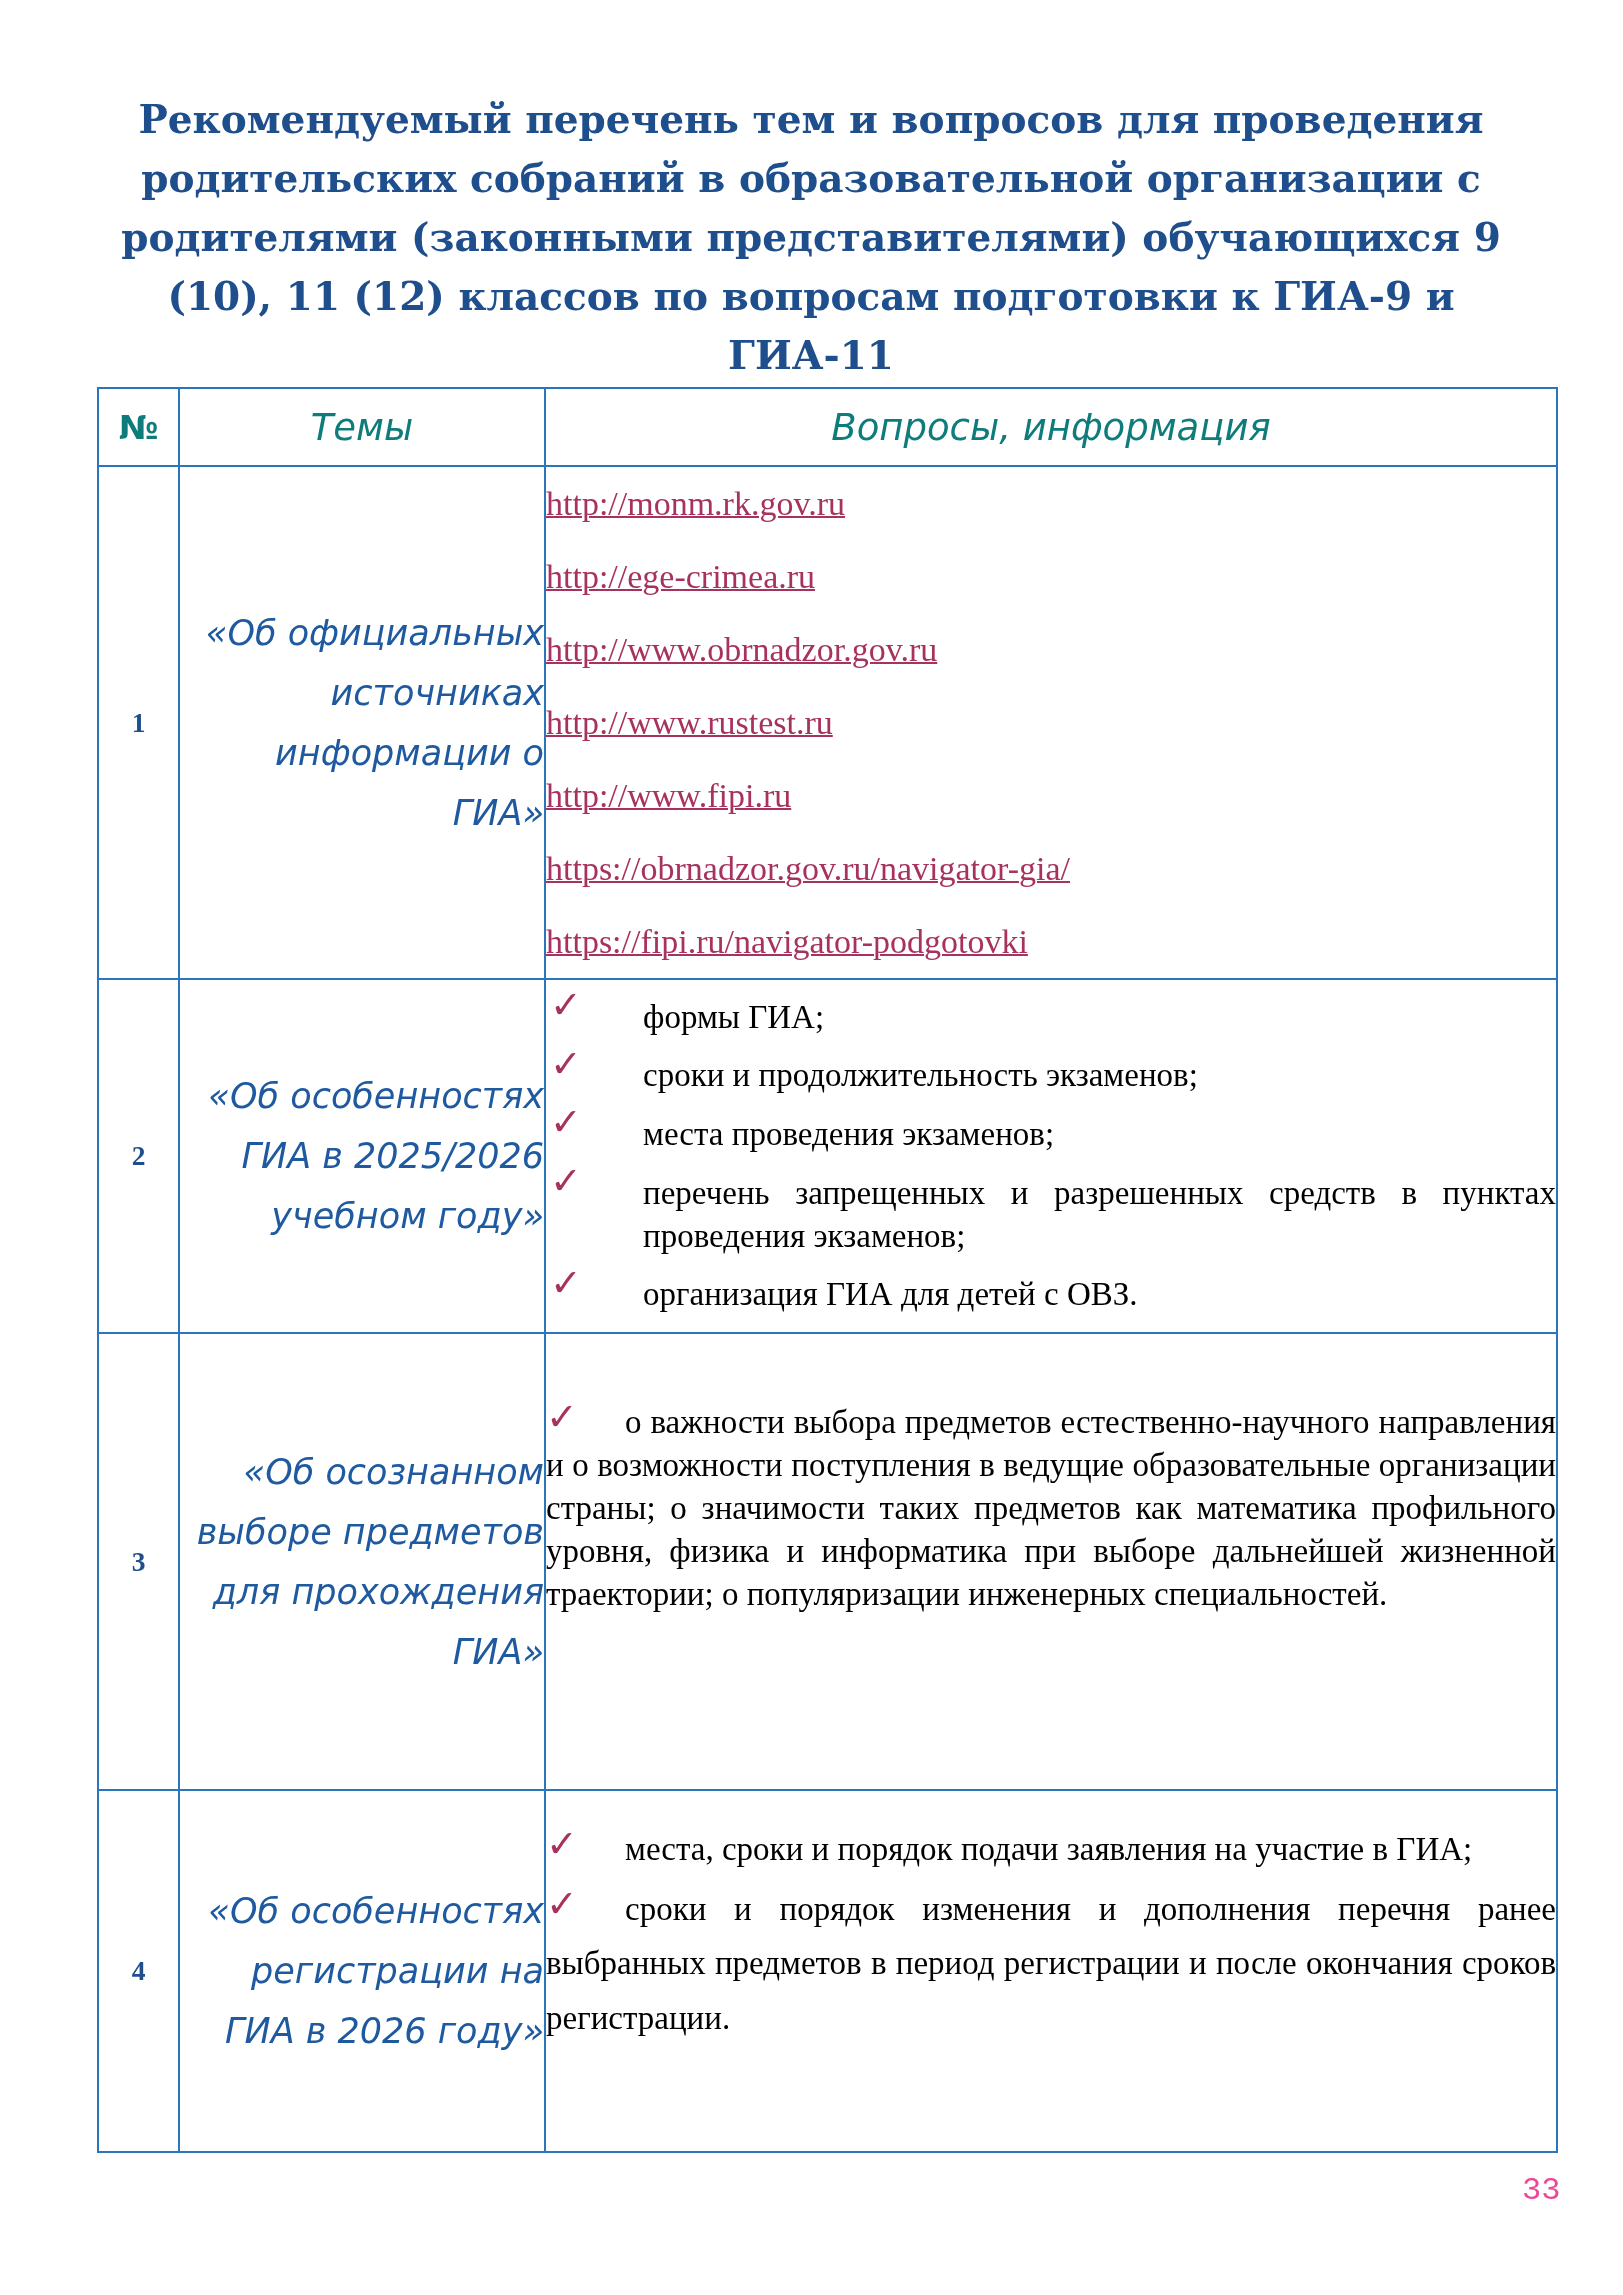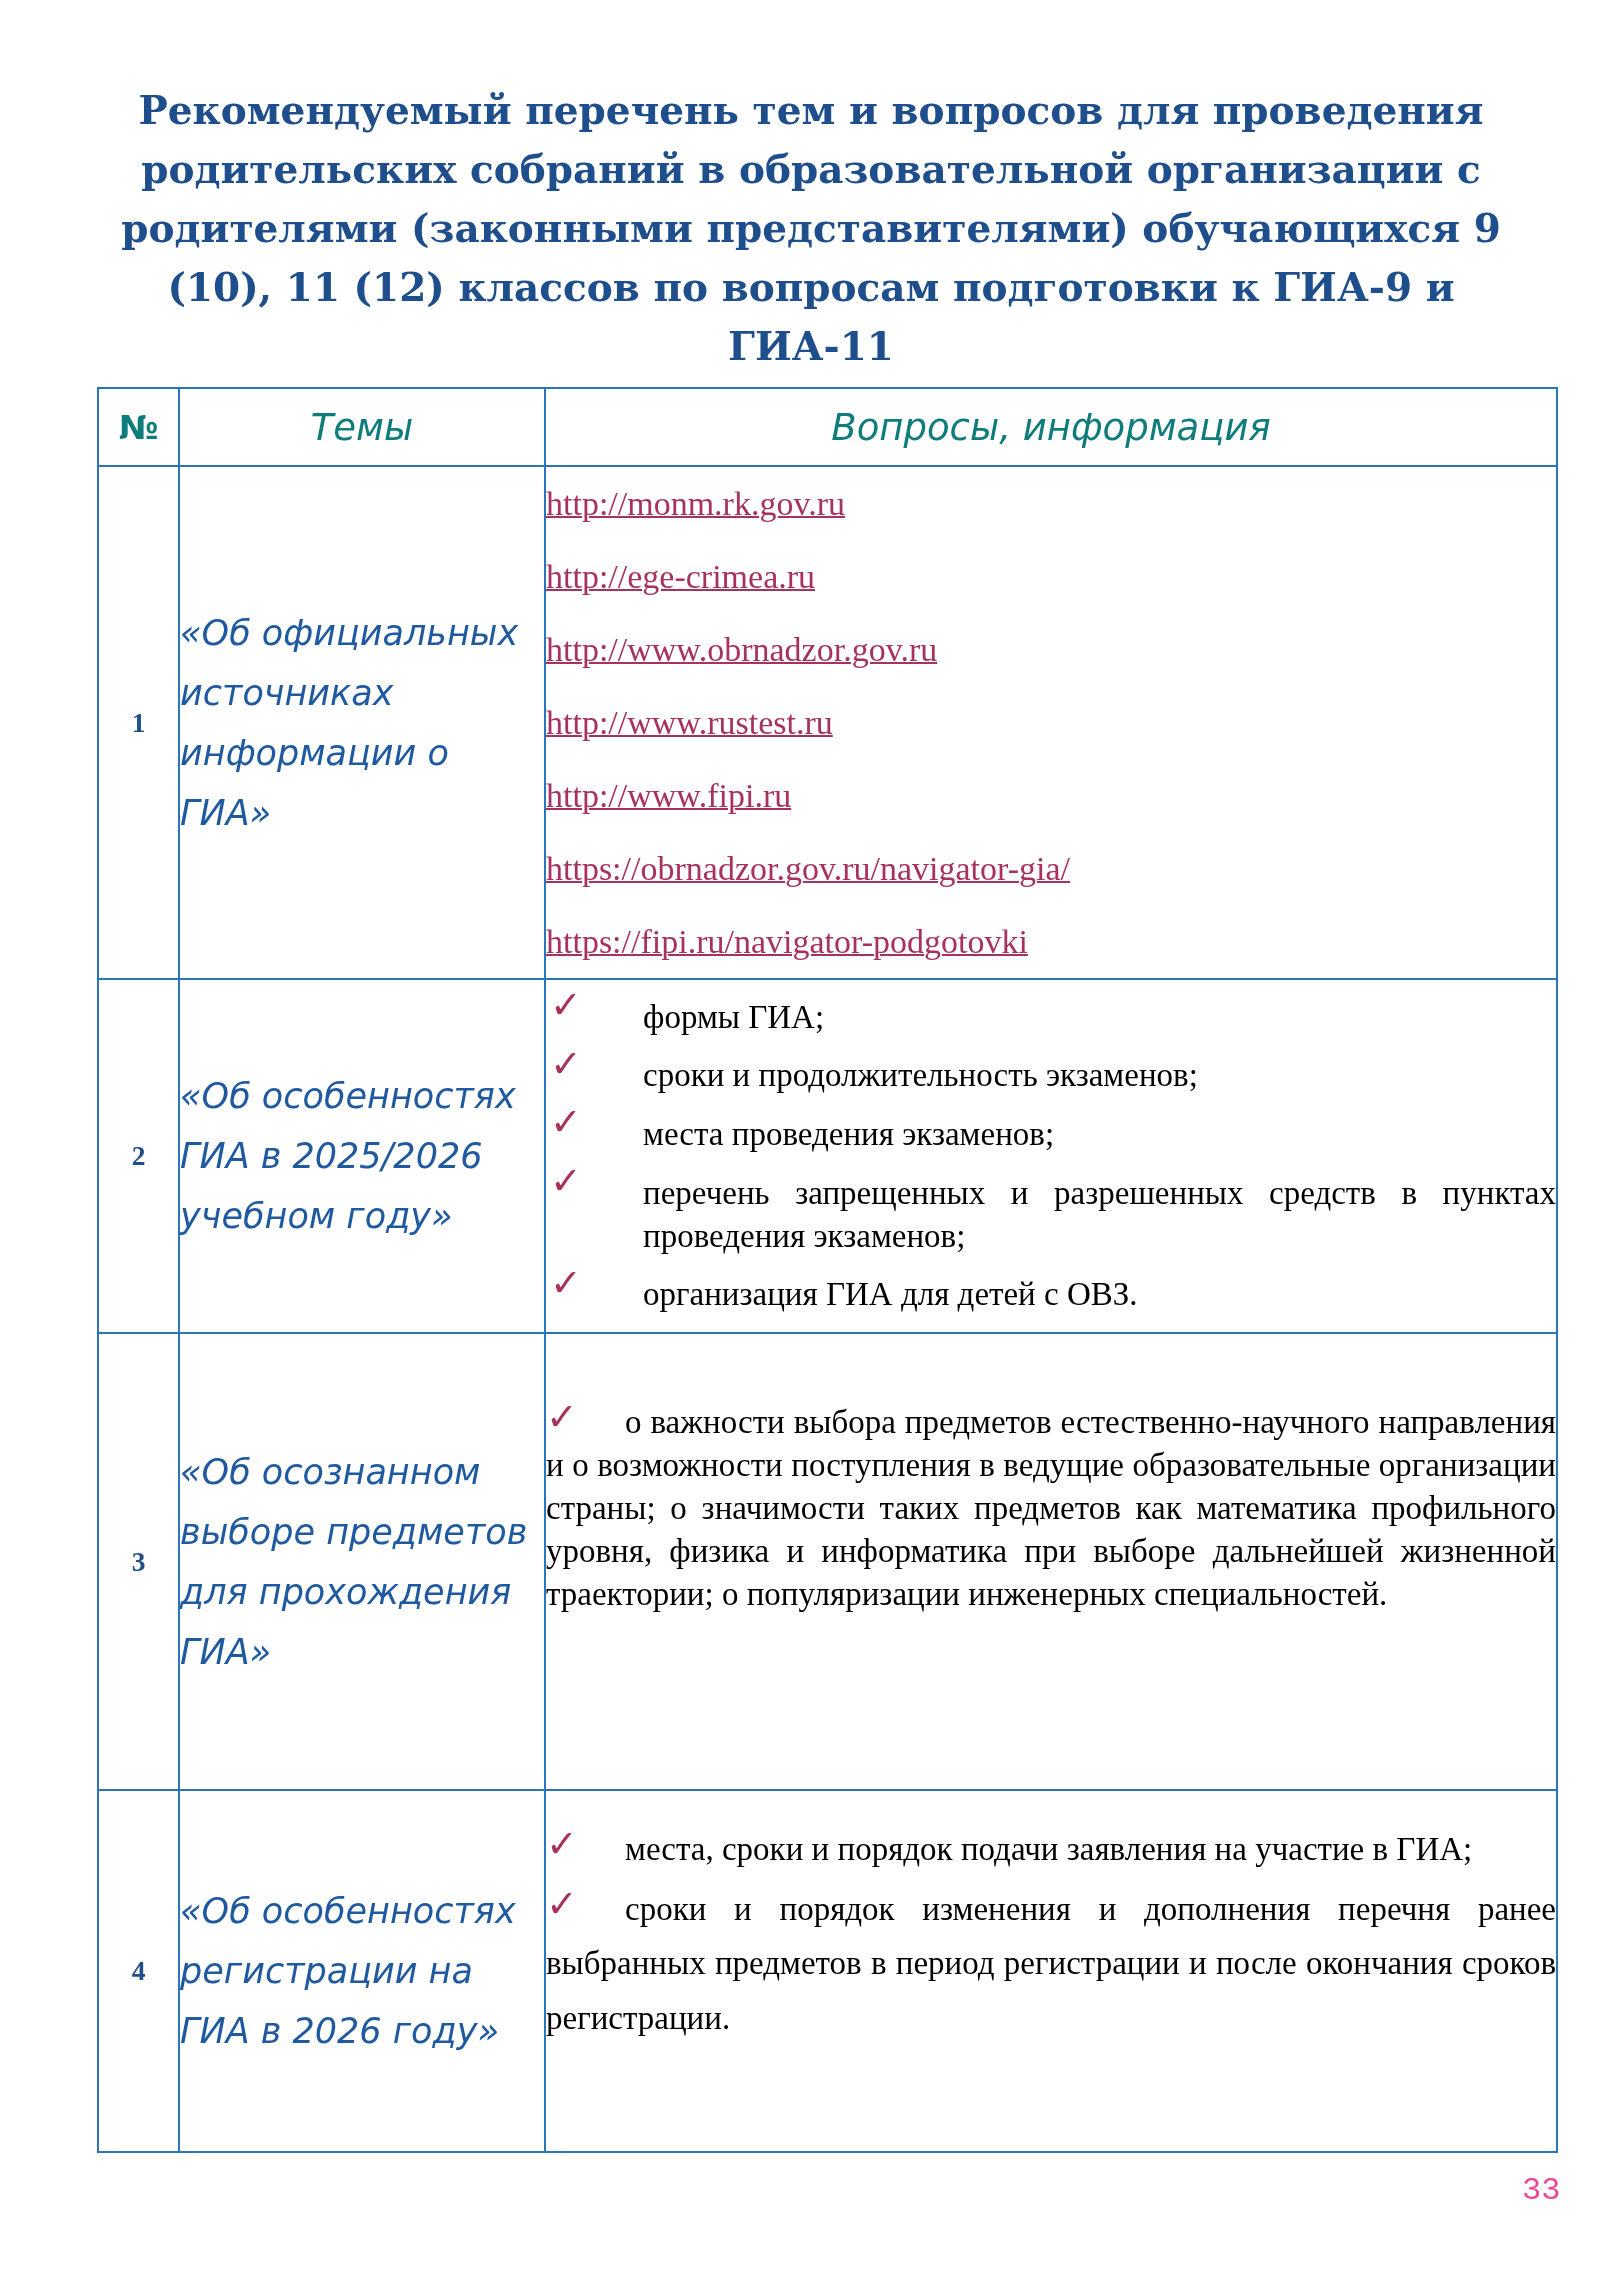--- a/index.html
+++ b/index.html
@@ -1,31 +1,31 @@
 <!DOCTYPE html>
 <html style="font-size:10.5px"><head>
 <meta charset="utf-8">
 <style>
   html, body { margin:0; padding:0; background:#ffffff; }
   body { width:1623px; height:2295px; position:relative; overflow:hidden;
          font-family:"Liberation Serif", serif; color:#000; }
-  .title { position:absolute; left:98px; top:81px; width:1426px; text-align:center;
+  .title { position:absolute; left:98px; top:90px; width:1426px; text-align:center;
            color:#1f4e8c; font-family:"DejaVu Serif", serif; font-weight:bold;
            font-size:39px; line-height:59px; }
   table.main { position:absolute; left:97px; top:387px; width:1459px; border-collapse:collapse;
                table-layout:fixed; }
   table.main td, table.main th { border:2px solid #2a75bb; vertical-align:middle; padding:0; }
   col.c-num { width:81px; }
   col.c-theme { width:366px; }
   col.c-info { width:1012px; }
   th { height:76px; color:#0e7c7b; font-family:"DejaVu Sans", sans-serif; font-style:italic;
        font-weight:normal; font-size:37px; }
   th.num { font-style:normal; font-weight:bold; font-size:33px; }
   td.num { text-align:center; color:#1f4e8c; font-weight:bold; font-size:27.5px; }
-  td.theme { text-align:left; color:#1f5aa0; font-family:"DejaVu Sans", sans-serif;
+  td.theme { text-align:right; color:#1f5aa0; font-family:"DejaVu Sans", sans-serif;
              font-style:italic; font-size:35px; line-height:60px; padding:0 11.8px; }
   td.info { padding:0 14.4px 0 14.4px; font-size:33px; line-height:41px; }
   tr.r1 td { height:508px; }
   tr.r2 td { height:332px; }
   tr.r3 td { height:393px; }
   tr.r4 td { height:334px; }
   .links { padding-top:0;margin-top:16px; }
   .link { display:block; color:#a8325e; text-decoration:underline; text-decoration-thickness:2px;
           font-size:34px; line-height:73px; }
   .chk-line { position:relative; padding-left:97px; text-align:justify; }

